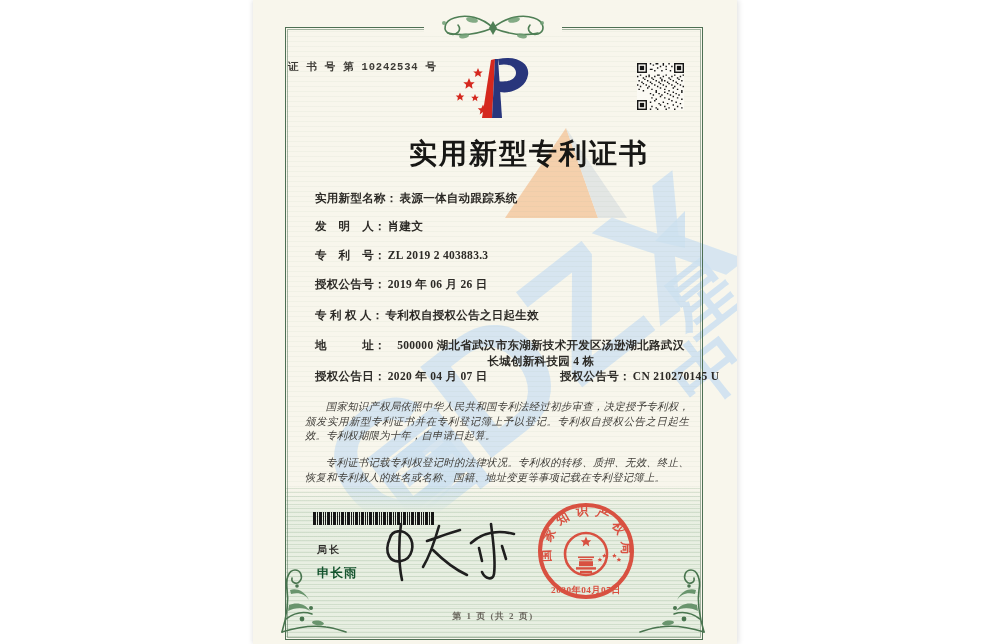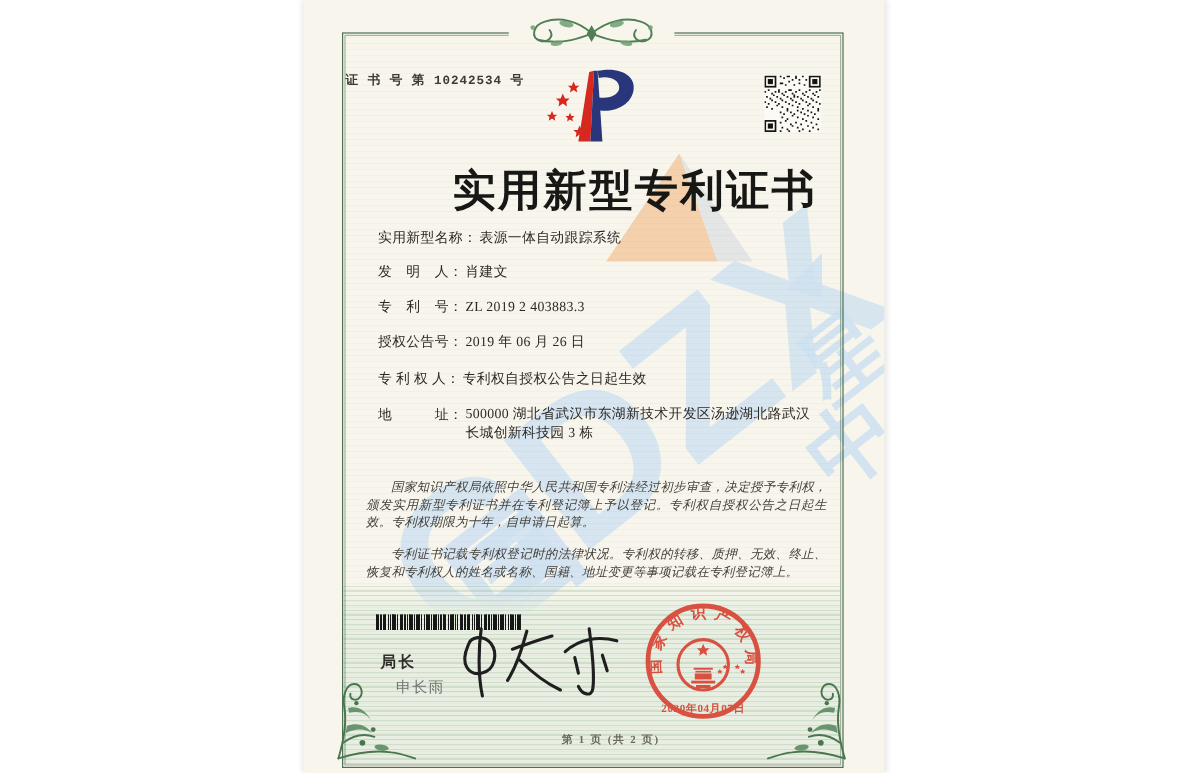--- a/index.html
+++ b/index.html
@@ -13,41 +13,41 @@
     background:
       repeating-linear-gradient(0deg, rgba(120,158,120,.22) 0 1px, transparent 1px 4px),
       linear-gradient(180deg, rgba(232,239,226,0) 0, rgba(232,239,226,.95) 26px, #e8efe2 60px);}
   .frame{position:absolute;left:32px;top:27px;width:416px;height:611px;border:1px solid #4d6f53;}
   .frame::after{content:'';position:absolute;inset:1px;border:1px solid rgba(77,111,83,.5);}
   .watermark{position:absolute;left:0;top:0;width:484px;height:644px;}
   .cert-no{position:absolute;left:35px;top:60px;font-size:10.5px;letter-spacing:.8px;color:#3d3b36;font-weight:600;font-family:Liberation Mono, monospace;}
   .logo{position:absolute;left:195px;top:54px;width:90px;height:70px;}
   .qr{position:absolute;left:384px;top:63px;width:47px;height:47px;}
   .title{position:absolute;left:32px;top:135px;width:488px;text-align:center;
-    font-size:36px;font-weight:bold;letter-spacing:2px;color:#171715;}
-  .row{position:absolute;left:62px;font-size:11.5px;font-weight:400;color:#2c2a26;letter-spacing:.3px;white-space:nowrap;}
+    font-size:28px;font-weight:bold;letter-spacing:2px;color:#171715;}
+  .row{position:absolute;left:62px;font-size:11.5px;font-weight:700;color:#2c2a26;letter-spacing:.3px;white-space:nowrap;text-align:center;}
   .row .lab{display:inline-block;}
   .row .val{margin-left:2px;}
   .addr .val2{display:inline-block;vertical-align:top;width:306px;white-space:normal;line-height:15.5px;}
   .seg2{position:absolute;left:245px;top:0;}
   .legal{position:absolute;left:40px;top:388px;width:408px;font-size:10.4px;line-height:14.7px;
     color:#413f3a;text-align:justify;font-style:italic;letter-spacing:.2px;}
   .legal p{margin:12px;text-indent:2em;}
   .barcode{position:absolute;left:60px;top:512px;width:121px;height:13px;
     background:
       repeating-linear-gradient(90deg,#161616 0 1px,transparent 1px 2px),
       repeating-linear-gradient(90deg,#161616 0 2px,transparent 2px 7px);}
-  .sig-title{position:absolute;left:64px;top:543px;font-size:13px;font-weight:600;color:#2e2d2a;
+  .sig-title{position:absolute;left:64px;top:543px;font-size:10px;font-weight:600;color:#2e2d2a;
     font-family:"Liberation Sans","DejaVu Sans",sans-serif;letter-spacing:2px;}
-  .sig-name{position:absolute;left:64px;top:565px;font-size:12.5px;font-weight:400;color:#737373;
-    font-family:"Liberation Sans","DejaVu Sans",sans-serif;letter-spacing:1px;margin-left:13px;}
+  .sig-name{position:absolute;left:64px;top:565px;font-size:12.5px;font-weight:700;color:#14532d;
+    font-family:"Liberation Sans","DejaVu Sans",sans-serif;letter-spacing:1px;}
   .signature{position:absolute;left:118px;top:516px;width:150px;height:82px;}
   .seal{position:absolute;left:281px;top:497px;width:104px;height:112px;opacity:.93;}
   .footer{position:absolute;left:32px;top:610px;width:416px;text-align:center;
-    font-size:9px;color:#6a675e;letter-spacing:1.5px;font-weight:600;padding-left:16px;}
+    font-size:9px;color:#6a675e;letter-spacing:1.5px;font-weight:600;}
   .ornament-top{position:absolute;left:165px;top:9px;width:150px;height:37px;}
   .corner{position:absolute;top:561px;width:70px;height:74px;}
   .corner.l{left:25px;}
   .corner.r{left:385px;transform:scaleX(-1);}
 </style>
 </head>
 <body>
 
 <div class="stage">
   <div class="paper">
@@ -178,21 +178,25 @@
     <div class="row" style="top:248px">
       <span class="lab">专　利　号：</span><span class="val">ZL 2019 2 403883.3</span>
     </div>
     <div class="row" style="top:277px">
       <span class="lab">授权公告号：</span><span class="val">2019 年 06 月 26 日</span>
     </div>
     <div class="row" style="top:308px">
       <span class="lab">专 利 权 人：</span><span class="val">专利权自授权公告之日起生效</span>
     </div>
     <div class="row addr" style="top:338px">
-      <span class="lab" style="vertical-align:top">地　　　址：</span><span class="val val2"><span>500000 湖北省武汉市东湖新技术开发区汤逊湖北路武汉</span><br><span>长城创新科技园 3 栋</span></span>
+      <span class="lab" style="vertical-align:top">地　　　址：</span><span class="val val2"><span>500000 湖北省武汉市东湖新技术开发区汤逊湖北路武汉</span><br><span>长城创新科技园 4 栋</span></span>
+    </div>
+    <div class="row" style="top:369px">
+      <span class="lab">授权公告日：</span><span class="val">2020 年 04 月 07 日</span>
+      <span class="seg2"><span class="lab">授权公告号：</span><span class="val">CN 210270145 U</span></span>
     </div>
 
     <div class="legal">
       <p>国家知识产权局依照中华人民共和国专利法经过初步审查，决定授予专利权，颁发实用新型专利证书并在专利登记簿上予以登记。专利权自授权公告之日起生效。专利权期限为十年，自申请日起算。</p>
       <p>专利证书记载专利权登记时的法律状况。专利权的转移、质押、无效、终止、恢复和专利权人的姓名或名称、国籍、地址变更等事项记载在专利登记簿上。</p>
     </div>
 
     <div class="barcode"></div>
     <div class="sig-title">局长</div>
     <div class="sig-name">申长雨</div>

